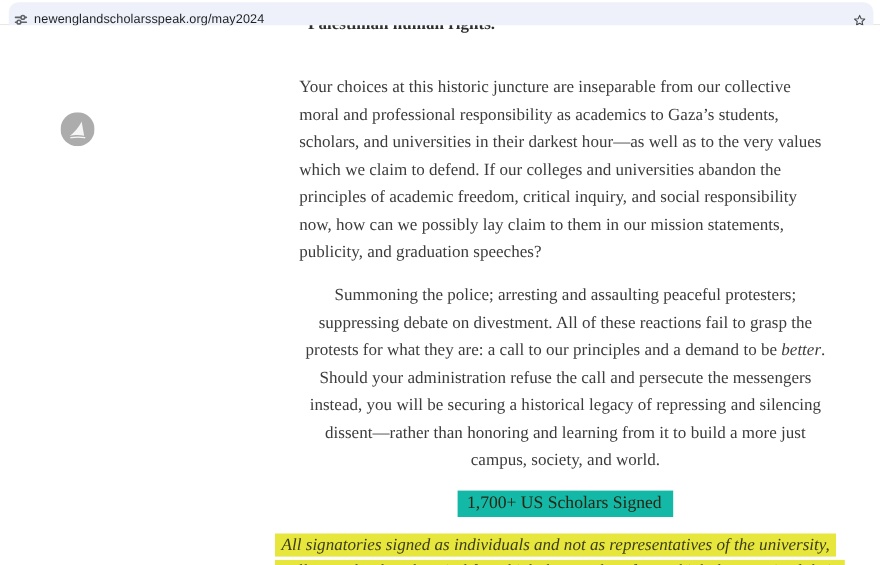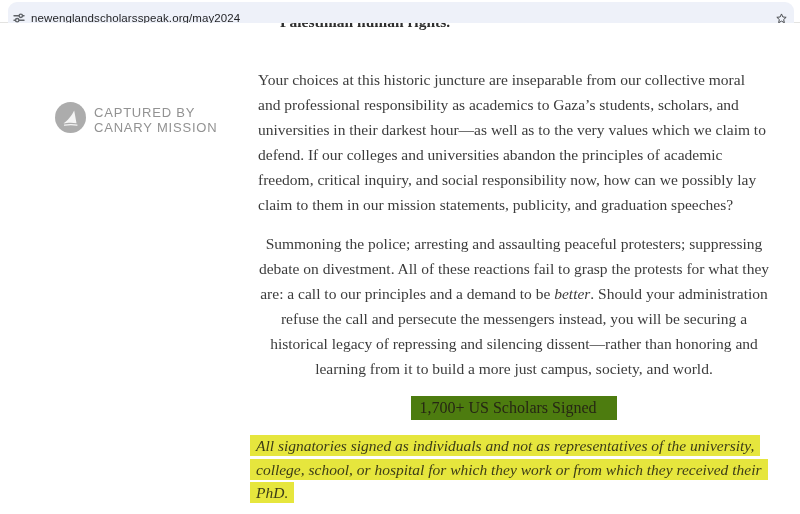--- a/index.html
+++ b/index.html
@@ -34,28 +34,28 @@
   .watermark { position:absolute; left:55px; top:79px; display:flex;
                align-items:center; }
   .wm-logo { width:31px; height:31px; flex:0 0 auto; }
   .wm-text { margin-left:8px; font-size:13px; line-height:15px; color:#929292;
              letter-spacing:0.8px; font-weight:400; white-space:nowrap; }
 
   
   .letter { position:absolute; left:258px; top:0; width:512px;
             font-family:"Liberation Serif", serif; font-size:15.5px;
             line-height:25px; color:#3c3c3c; }
-  .letter p.para { margin:0; }
+  .letter p.para { margin:14px; }
   .p1 { margin-top:44px !important; }
   .p2 { margin-top:14px !important;text-align:center; }
   .signoff { margin-top:12px !important; }
   .em-word { font-style:italic; }
 
   .signed-line { margin-top:14px; text-align:center; }
-  .hl-badge { background:#4d7c0f; padding:3px 20px 4px 8px; font-size:16px;
+  .hl-badge { background:#14b8a6; padding:3px 10px 4px 8px; font-size:16px;
               color:#262614; }
 
   .disclaimer { margin:14px 0 0 -8px; width:524px; font-style:italic;
                 font-size:15.5px; line-height:23.5px; color:#3d3d17; }
   .hl-multi { background:#e6e63d; padding:2px 6px;
               -webkit-box-decoration-break:clone; box-decoration-break:clone; }
 </style>
 </head>
 <body>
 
@@ -88,24 +88,20 @@
   </div>
 
   <div class="watermark">
     <span>
       <svg class="wm-logo" viewBox="0 0 31 31">
         <circle cx="15.5" cy="15.5" r="15.5" fill="#acacac"></circle>
         <path d="M8.5 21.5 C 12 20.5, 17.5 20.3, 21.5 21.3 L 19.2 8.5 C 17 13.5, 12.5 18.5, 8.5 21.5 Z" fill="#f5f5f5"></path>
         <path d="M9.5 23.2 C 14 22.4, 18 22.4, 22 23.2" stroke="#f5f5f5" stroke-width="1.2" fill="none" stroke-linecap="round"></path>
       </svg>
     </span>
-    <div class="wm-text">
-      <div>CAPTURED BY</div>
-      <div>CANARY MISSION</div>
-    </div>
   </div>
 
   <div class="letter">
     <p class="para p1">Your choices at this historic juncture are inseparable from our collective moral and professional responsibility as academics to Gaza’s students, scholars, and universities in their darkest hour—as well as to the very values which we claim to defend. If our colleges and universities abandon the principles of academic freedom, critical inquiry, and social responsibility now, how can we possibly lay claim to them in our mission statements, publicity, and graduation speeches?</p>
 
     <p class="para p2"><span>Summoning the police; arresting and assaulting peaceful protesters; suppressing debate on divestment. All of these reactions fail to grasp the protests for what they are: a call to our principles and a demand to be </span><span class="em-word">better</span><span>. Should your administration refuse the call and persecute the messengers instead, you will be securing a historical legacy of repressing and silencing dissent—rather than honoring and learning from it to build a more just campus, society, and world.</span></p>
 
 
     <div class="signed-line">
       <span class="hl-badge">1,700+ US Scholars Signed</span>

